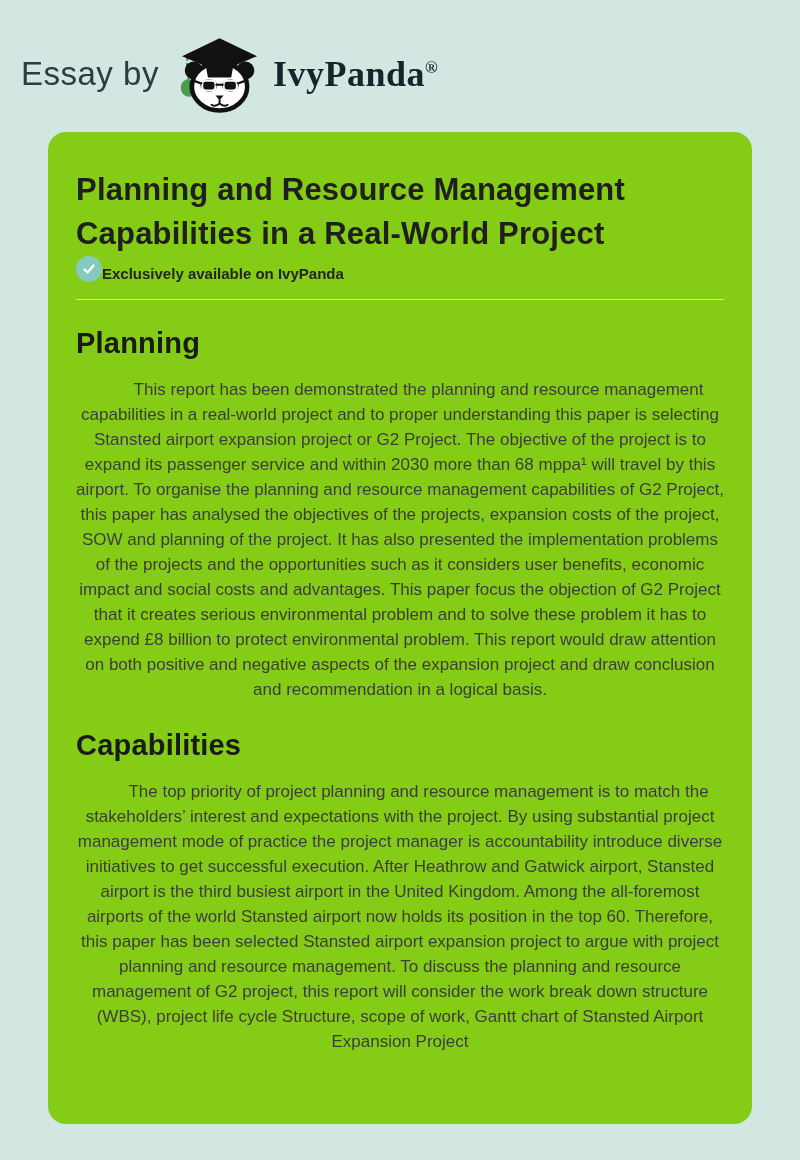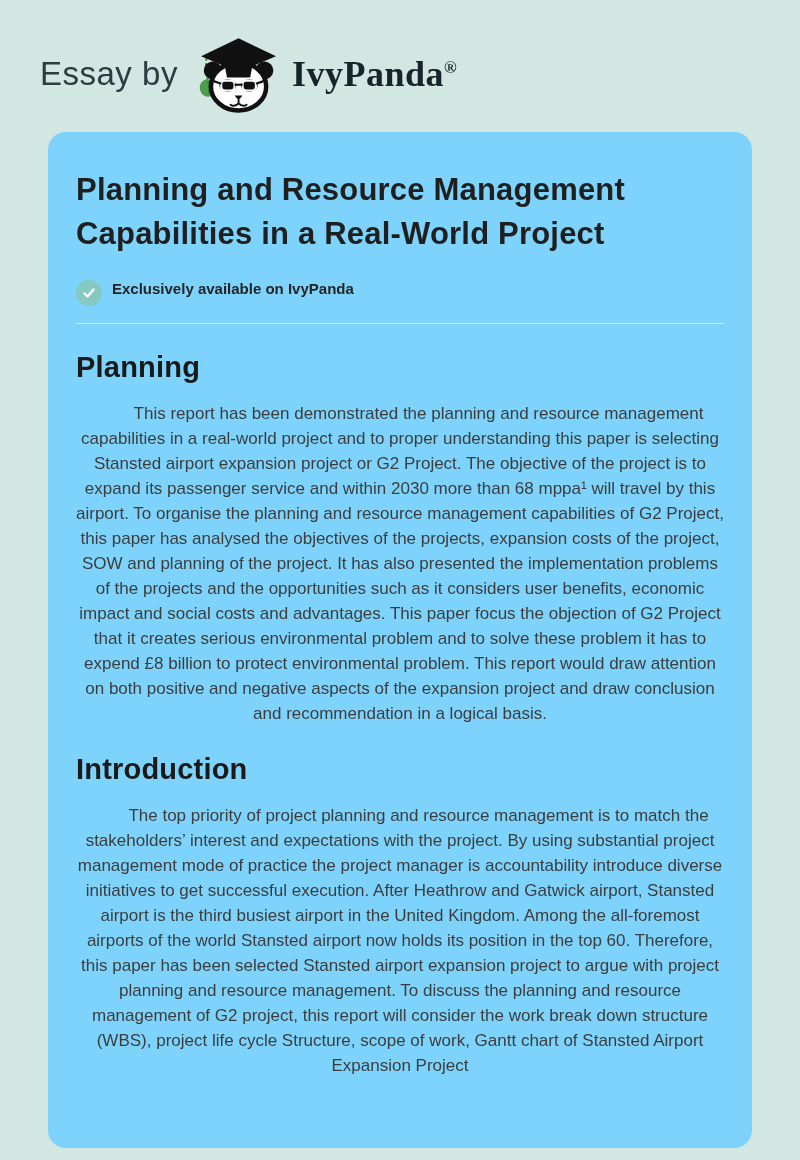--- a/index.html
+++ b/index.html
@@ -8,59 +8,58 @@
     width: 800px;
     height: 1160px;
     background: #d2e6e2;
     font-family: "Liberation Sans", sans-serif;
     overflow: hidden;
   }
   .header {
     display: flex;
     align-items: center;
     gap: 14px;
-    padding: 34px 0 0 40px;
+    padding: 34px 0 0 21px;
     height: 114px;
   }
   .essay-by {
     font-size: 33px;
     color: #2e3b41;
     font-weight: 400;
     letter-spacing: 0.5px;
   }
   .logo { display: inline-flex; align-items: center; }
   .brand {
     font-family: Liberation Serif, serif;
     font-weight: 700;
     font-size: 36px;
     color: #17242b;
     letter-spacing: 0.5px;
   }
   .brand sup { font-size: 17px; font-weight: 700; }
   .card {
     margin: 18px 48px 0 48px;
-    background: #7dd3fc;
+    background: #84cc16;
     border-radius: 18px;
     padding: 36px 28px 70px 28px;
     min-height: 980px;
   }
   .title {
     margin: 0;
     font-size: 31px;
     line-height: 44px;
     font-weight: 700;
     color: #1f1f1f;
     white-space: pre-line;
     letter-spacing: 0.2px;
   }
   .badge {
     display: flex;
-    align-items: flex-start;
-    gap: 10px;
-    margin-top: 24px;
+    align-items: flex-end;
+    margin-top: 0;
   }
   .check-circle {
     width: 26px;
     height: 26px;
     border-radius: 50%;
     background: #85c9c1;
     display: inline-flex;
     align-items: center;
     justify-content: center;
     flex: 0 0 auto;
@@ -145,18 +144,18 @@
     </div>
 
     <hr class="divider">
 
     <section>
       <h2 class="section-heading">Planning</h2>
       <p class="section-body">This report has been demonstrated the planning and resource management capabilities in a real-world project and to proper understanding this paper is selecting Stansted airport expansion project or G2 Project. The objective of the project is to expand its passenger service and within 2030 more than 68 mppa¹ will travel by this airport. To organise the planning and resource management capabilities of G2 Project, this paper has analysed the objectives of the projects, expansion costs of the project, SOW and planning of the project. It has also presented the implementation problems of the projects and the opportunities such as it considers user benefits, economic impact and social costs and advantages. This paper focus the objection of G2 Project that it creates serious environmental problem and to solve these problem it has to expend £8 billion to protect environmental problem. This report would draw attention on both positive and negative aspects of the expansion project and draw conclusion and recommendation in a logical basis.</p>
     </section>
 
     <section>
-      <h2 class="section-heading">Introduction</h2>
+      <h2 class="section-heading">Capabilities</h2>
       <p class="section-body">The top priority of project planning and resource management is to match the stakeholders’ interest and expectations with the project. By using substantial project management mode of practice the project manager is accountability introduce diverse initiatives to get successful execution. After Heathrow and Gatwick airport, Stansted airport is the third busiest airport in the United Kingdom. Among the all-foremost airports of the world Stansted airport now holds its position in the top 60. Therefore, this paper has been selected Stansted airport expansion project to argue with project planning and resource management. To discuss the planning and resource management of G2 project, this report will consider the work break down structure (WBS), project life cycle Structure, scope of work, Gantt chart of Stansted Airport Expansion Project</p>
     </section>
 
   </main>
 </div>
 
 </body></html>

